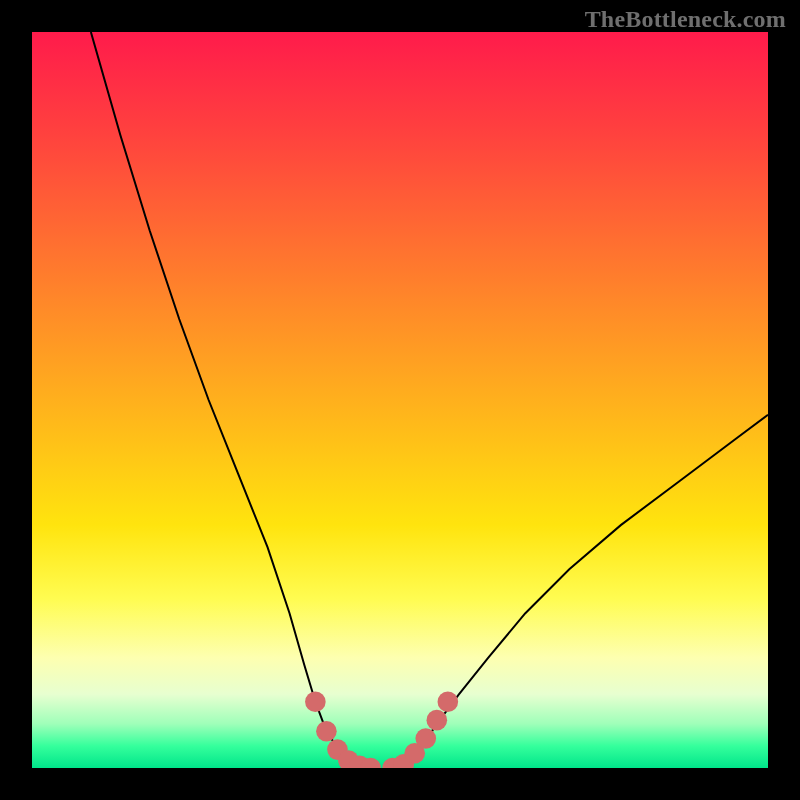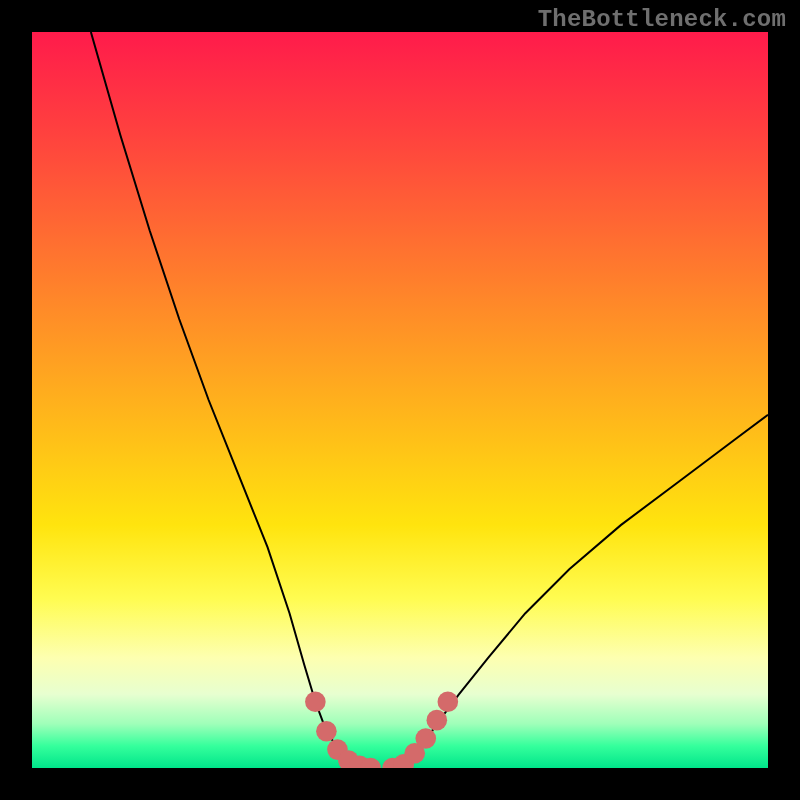--- a/index.html
+++ b/index.html
@@ -42,21 +42,21 @@
     );
   }
   svg.curves {
     position: absolute;
     inset: 0;
   }
   .watermark {
     position: absolute;
     top: 6px;
     right: 14px;
-    font-family: Liberation Mono, monospace;
+    font-family: Liberation Serif, serif;
     font-size: 24px;
     font-weight: 600;
     color: #6f6f6f;
     letter-spacing: 0.2px;
     user-select: none;
   }
 </style>
 </head>
 <body>
 

